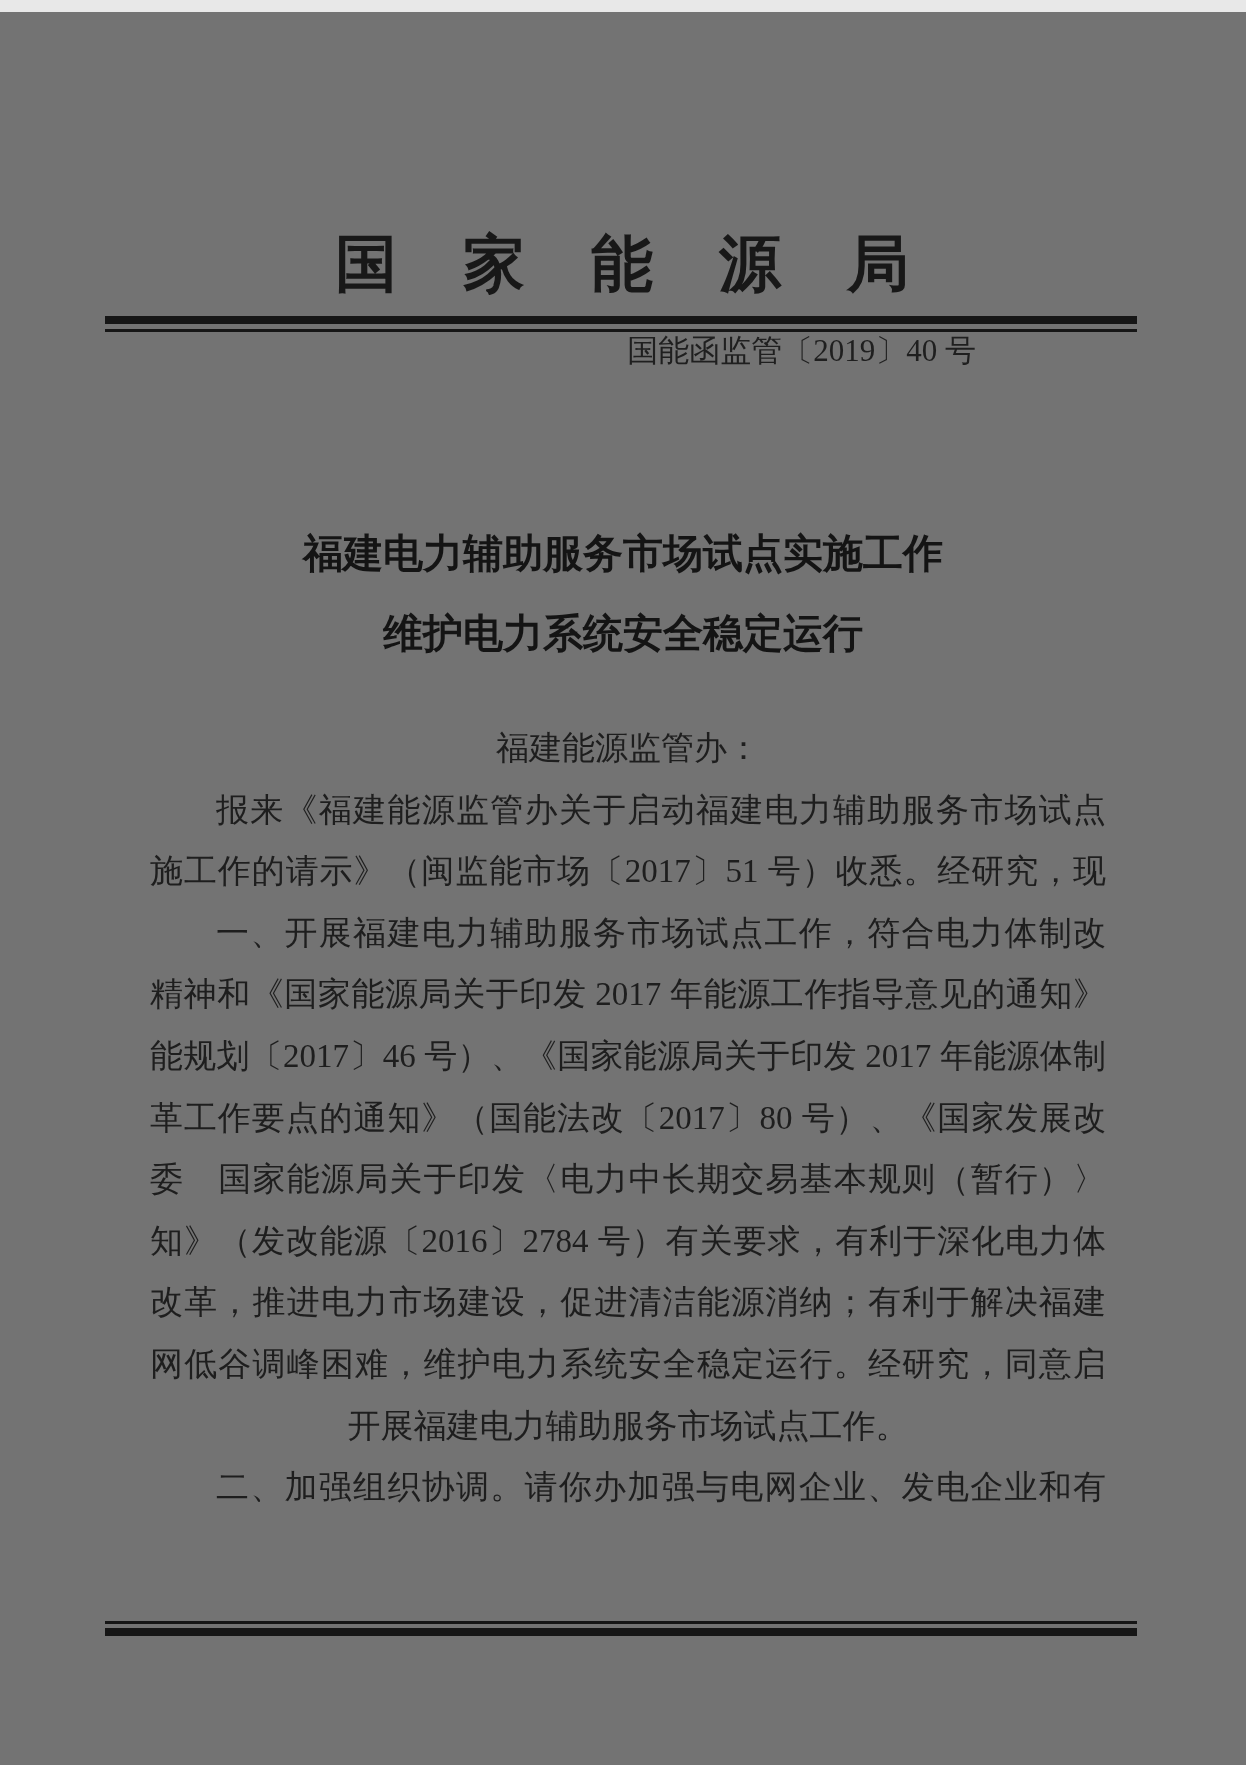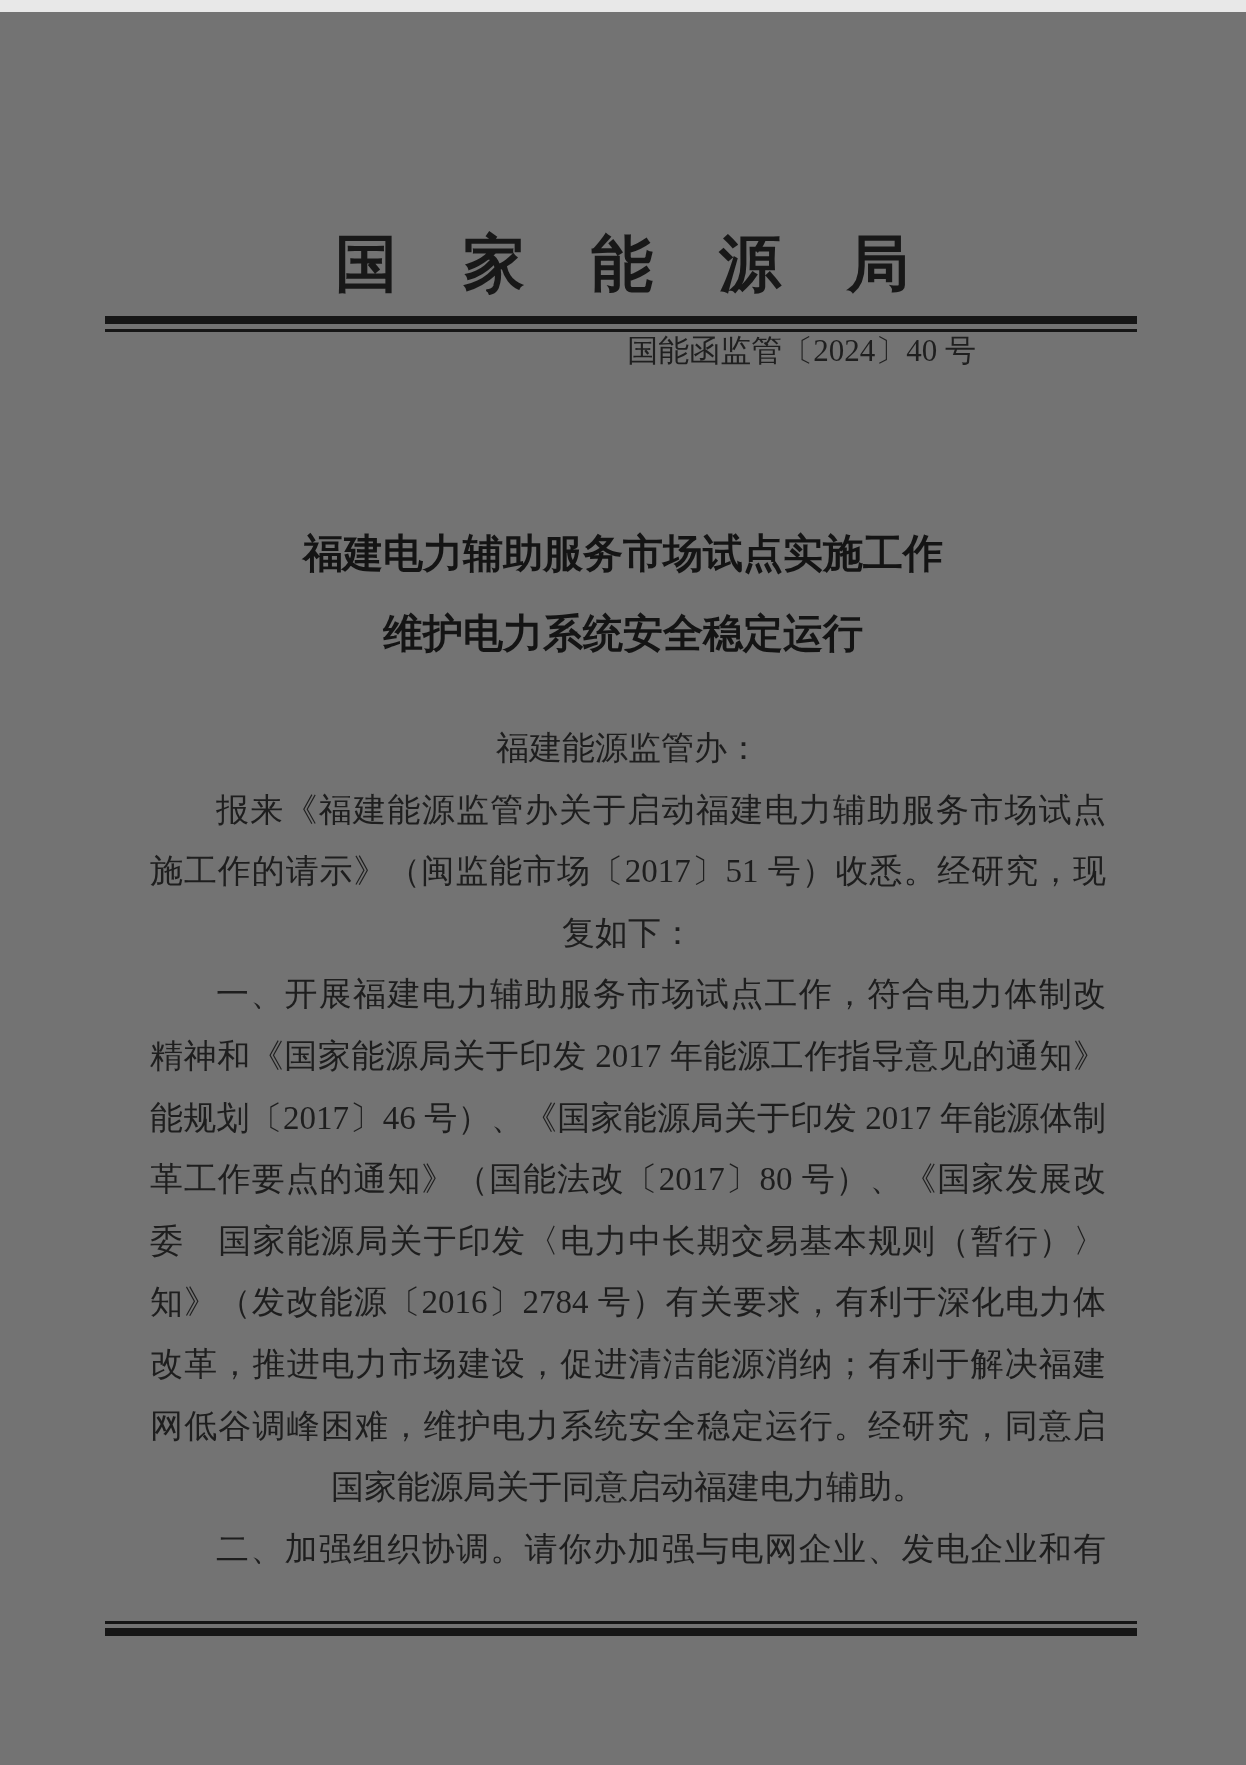--- a/index.html
+++ b/index.html
@@ -101,41 +101,40 @@
 </head>
 <body>
 
 <div class="page">
 
   <div class="agency-name">国　家　能　源　局</div>
 
   <div class="rule rule-top-thick"></div>
   <div class="rule rule-top-thin"></div>
 
-  <div class="doc-number">国能函监管〔2024〕40 号</div>
+  <div class="doc-number">国能函监管〔2019〕40 号</div>
 
   <div class="doc-title">
     <div class="title-line">福建电力辅助服务市场试点实施工作</div>
     <div class="title-line">维护电力系统安全稳定运行</div>
   </div>
 
   <div class="body-text">
     <div class="line">福建能源监管办：</div>
 
     <div class="line fill indent">报来《福建能源监管办关于启动福建电力辅助服务市场试点实</div>
     <div class="line fill">施工作的请示》（闽监能市场〔2017〕51 号）收悉。经研究，现函</div>
-    <div class="line">复如下：</div>
     <div class="line fill indent">一、开展福建电力辅助服务市场试点工作，符合电力体制改革</div>
     <div class="line fill">精神和《国家能源局关于印发 2017 年能源工作指导意见的通知》（国</div>
     <div class="line fill">能规划〔2017〕46 号）、《国家能源局关于印发 2017 年能源体制改</div>
     <div class="line fill">革工作要点的通知》（国能法改〔2017〕80 号）、《国家发展改革</div>
     <div class="line fill">委　国家能源局关于印发〈电力中长期交易基本规则（暂行）〉的通</div>
     <div class="line fill">知》（发改能源〔2016〕2784 号）有关要求，有利于深化电力体制</div>
     <div class="line fill">改革，推进电力市场建设，促进清洁能源消纳；有利于解决福建电</div>
     <div class="line fill">网低谷调峰困难，维护电力系统安全稳定运行。经研究，同意启动</div>
-    <div class="line">国家能源局关于同意启动福建电力辅助。</div>
+    <div class="line">开展福建电力辅助服务市场试点工作。</div>
     <div class="line fill indent">二、加强组织协调。请你办加强与电网企业、发电企业和有关</div>
   </div>
 
   <div class="rule rule-bottom-thin"></div>
   <div class="rule rule-bottom-thick"></div>
 
 </div>
 
 </body></html>

